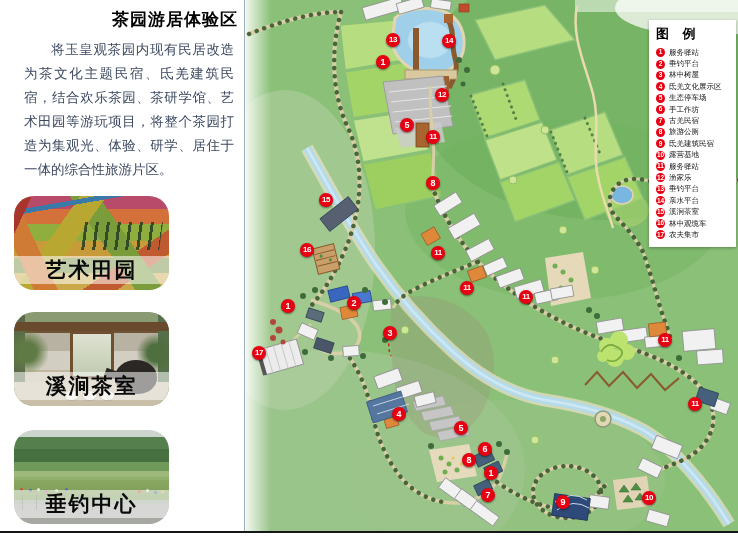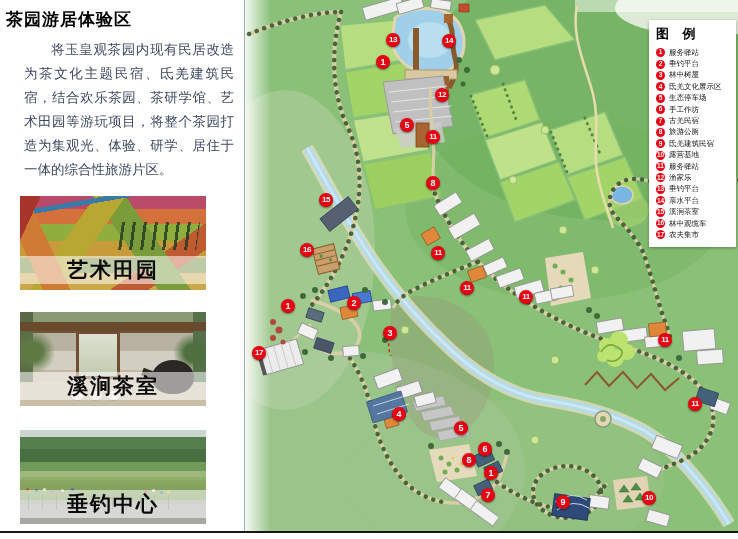--- a/index.html
+++ b/index.html
@@ -1,23 +1,23 @@
 <!DOCTYPE html>
 <html><head>
 <meta charset="utf-8">
 <style>
   html,body{margin:0;padding:0;background:#fff;}
   .canvas{position:relative;width:738px;height:539px;background:#fff;overflow:hidden;
           font-family:"Liberation Sans","DejaVu Sans",sans-serif;}
   
   .left{position:absolute;left:0;top:0;width:244px;height:531px;background:#fff;}
-  .title{margin:8px 6px 0 6px;text-align:left;font-size:17px;font-weight:bold;color:#000;letter-spacing:1px;}
+  .title{margin:8px 6px 0 6px;text-align:right;font-size:17px;font-weight:bold;color:#000;letter-spacing:1px;}
   .para{margin:7px 10px 0 24px;font-size:13.5px;line-height:24px;color:#3c4960;
         text-align:justify;text-indent:2em;}
-  .photo{position:absolute;left:20px;width:186px;height:94px;overflow:hidden;background:#ccc;}
+  .photo{position:absolute;left:14px;width:155px;height:94px;overflow:hidden;background:#ccc;border-radius:20px;}
   .ph-label{position:absolute;left:0;right:0;bottom:6px;height:28px;background:rgba(255,255,255,.55);
             display:flex;align-items:center;justify-content:center;font-size:21px;font-weight:bold;
             color:#0a0a0a;letter-spacing:2px;z-index:3;}
   
   .p1{top:196px;background:
       linear-gradient(115deg,#a8352c 0 9%,rgba(0,0,0,0) 9%),
       linear-gradient(65deg,rgba(0,0,0,0) 0 10%,#cf7a35 10% 22%,rgba(0,0,0,0) 22%),
       linear-gradient(170deg,rgba(0,0,0,0) 0 12%,#3a7aa8 12% 16%,rgba(0,0,0,0) 16%),
       linear-gradient(125deg,rgba(0,0,0,0) 0 30%,#b8a832 30% 42%,rgba(0,0,0,0) 42%),
       linear-gradient(55deg,rgba(0,0,0,0) 0 55%,#7a9c3a 55% 68%,rgba(0,0,0,0) 68%),

